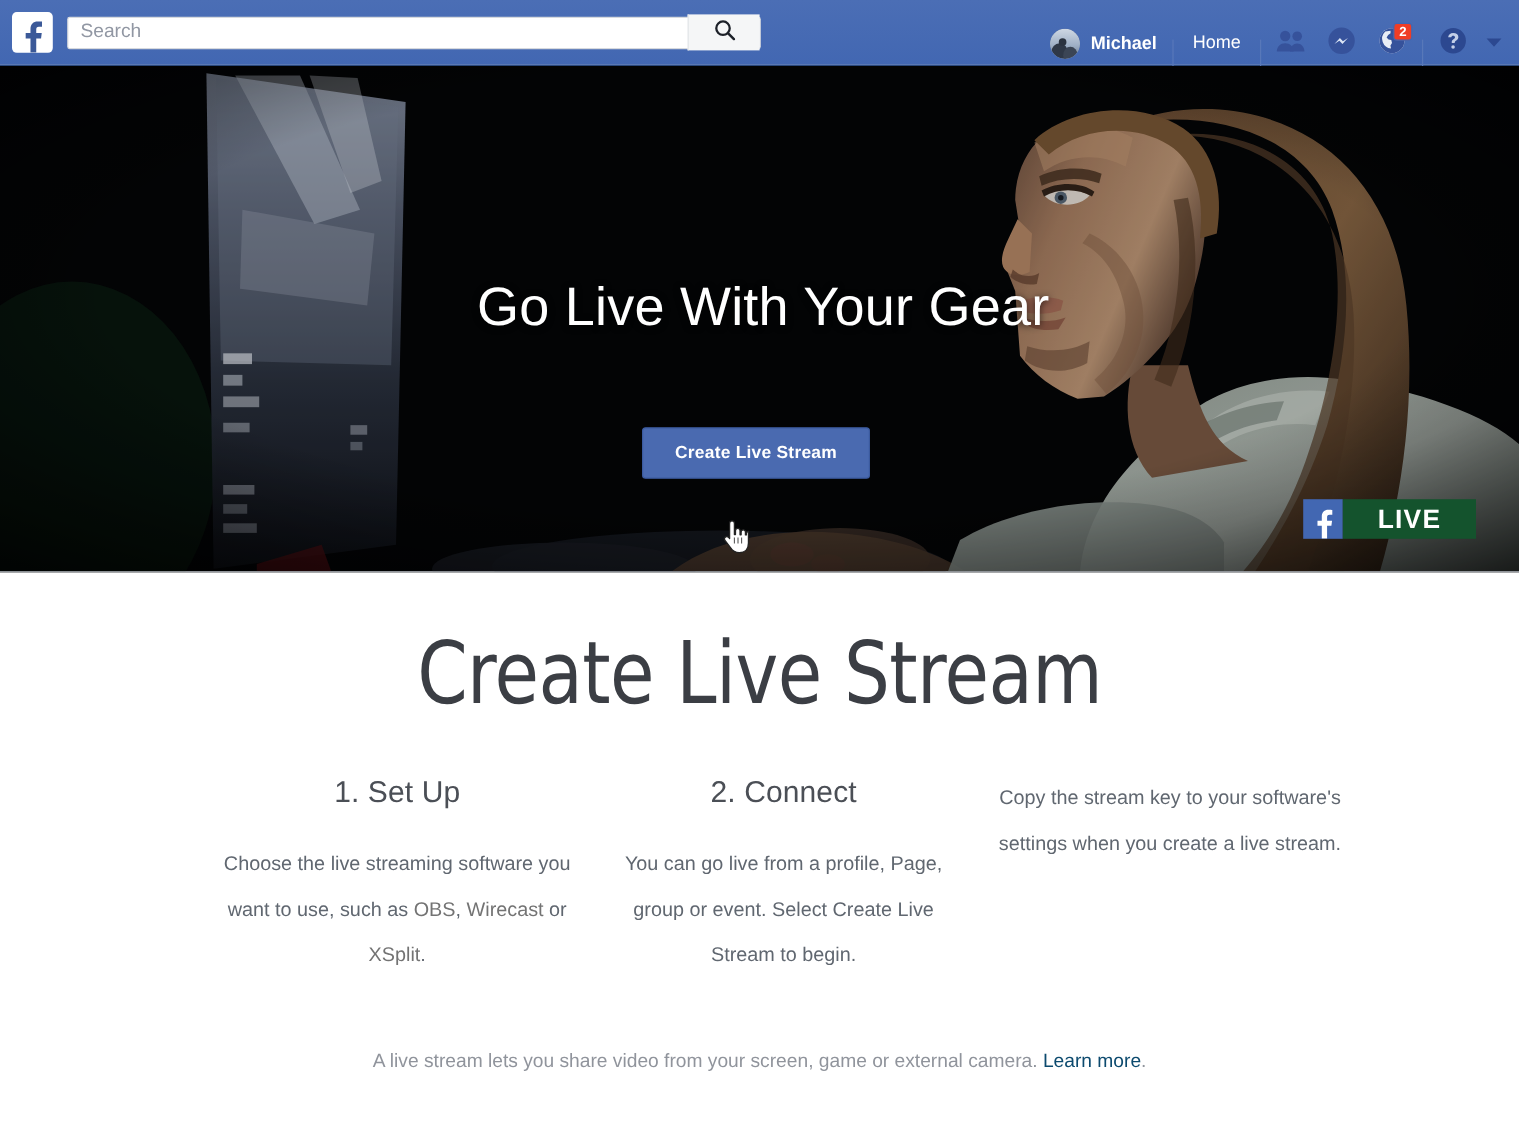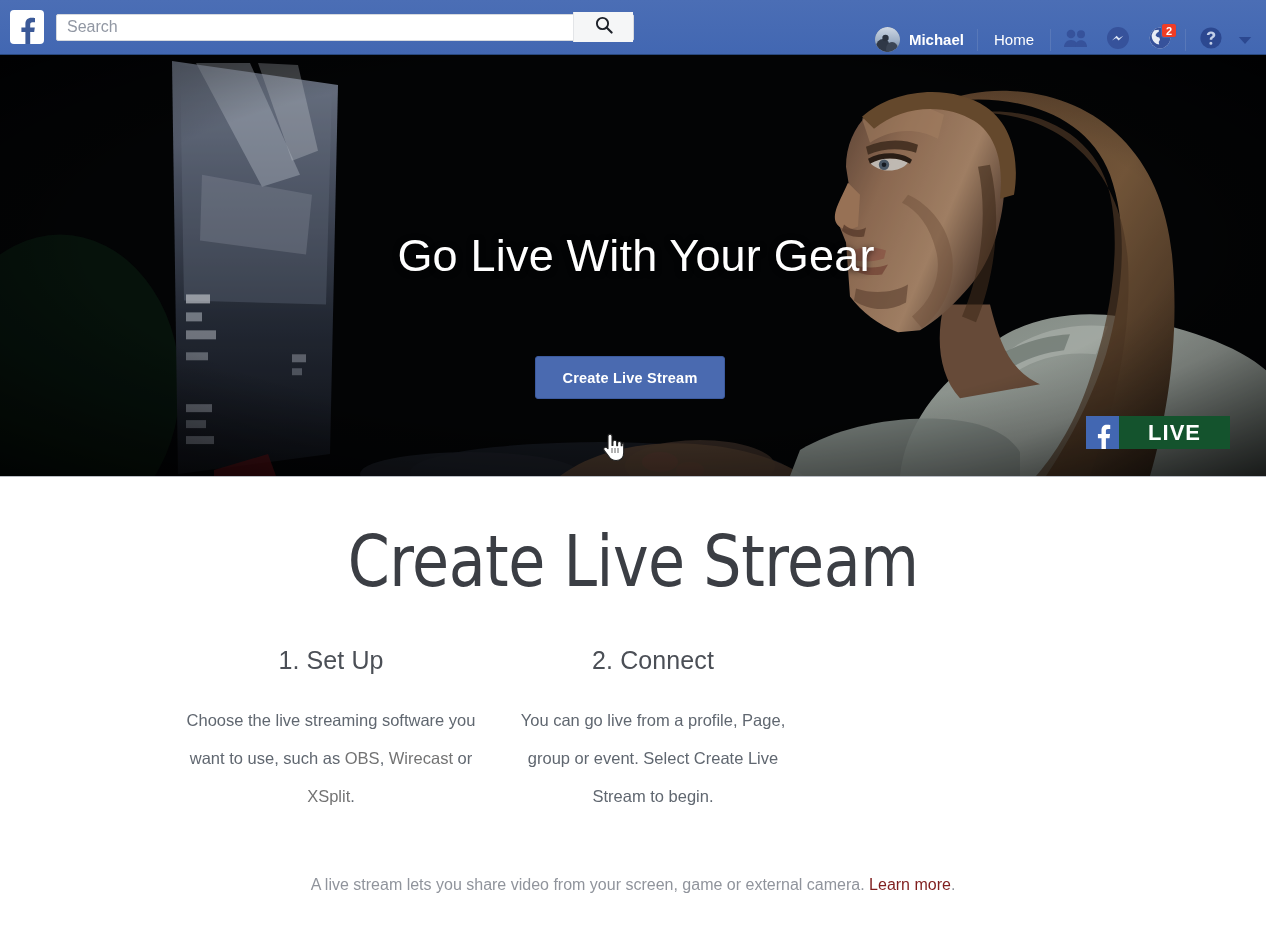--- a/index.html
+++ b/index.html
@@ -74,22 +74,21 @@
     justify-content: center;
     cursor: pointer;
   }
 
   .nav-right {
     position: absolute;
     right: 8px;
     top: 0;
     height: 55px;
     display: flex;
-    align-items: center;
-    margin-top: 12px;
+    align-items: flex-end;
   }
 
   .nav-profile {
     display: flex;
     align-items: center;
     height: 38px;
     padding: 0 9px;
     border-radius: 2px;
     cursor: pointer;
   }
@@ -297,21 +296,21 @@
     text-decoration: none;
   }
 
   .footnote {
     text-align: center;
     margin-top: 61px;
     font-size: 16px;
     color: #90949c;
   }
   .footnote a {
-    color: #7f1d1d;
+    color: #0c4a6e;
     text-decoration: none;
   }
 </style>
 </head>
 <body>
 
 <div class="fb-navbar">
 
   <div class="nav-logo">
     <span>
@@ -559,19 +558,20 @@
       <div class="step-heading">1. Set Up</div>
       <div class="step-body"><span>Choose the live streaming software you want to use, such as </span><a href="#">OBS</a><span>, </span><a href="#">Wirecast</a><span> or </span><a href="#">XSplit</a><span>.</span></div>
     </div>
 
     <div class="step">
       <div class="step-heading">2. Connect</div>
       <div class="step-body">You can go live from a profile, Page, group or event. Select Create Live Stream to begin.</div>
     </div>
 
     <div class="step">
+      <div class="step-body">Copy the stream key to your software's settings when you create a live stream.</div>
     </div>
 
   </div>
 
   <div class="footnote"><span>A live stream lets you share video from your screen, game or external camera.</span> <a href="#">Learn more</a><span>.</span></div>
 
 </div>
 
 </body></html>

